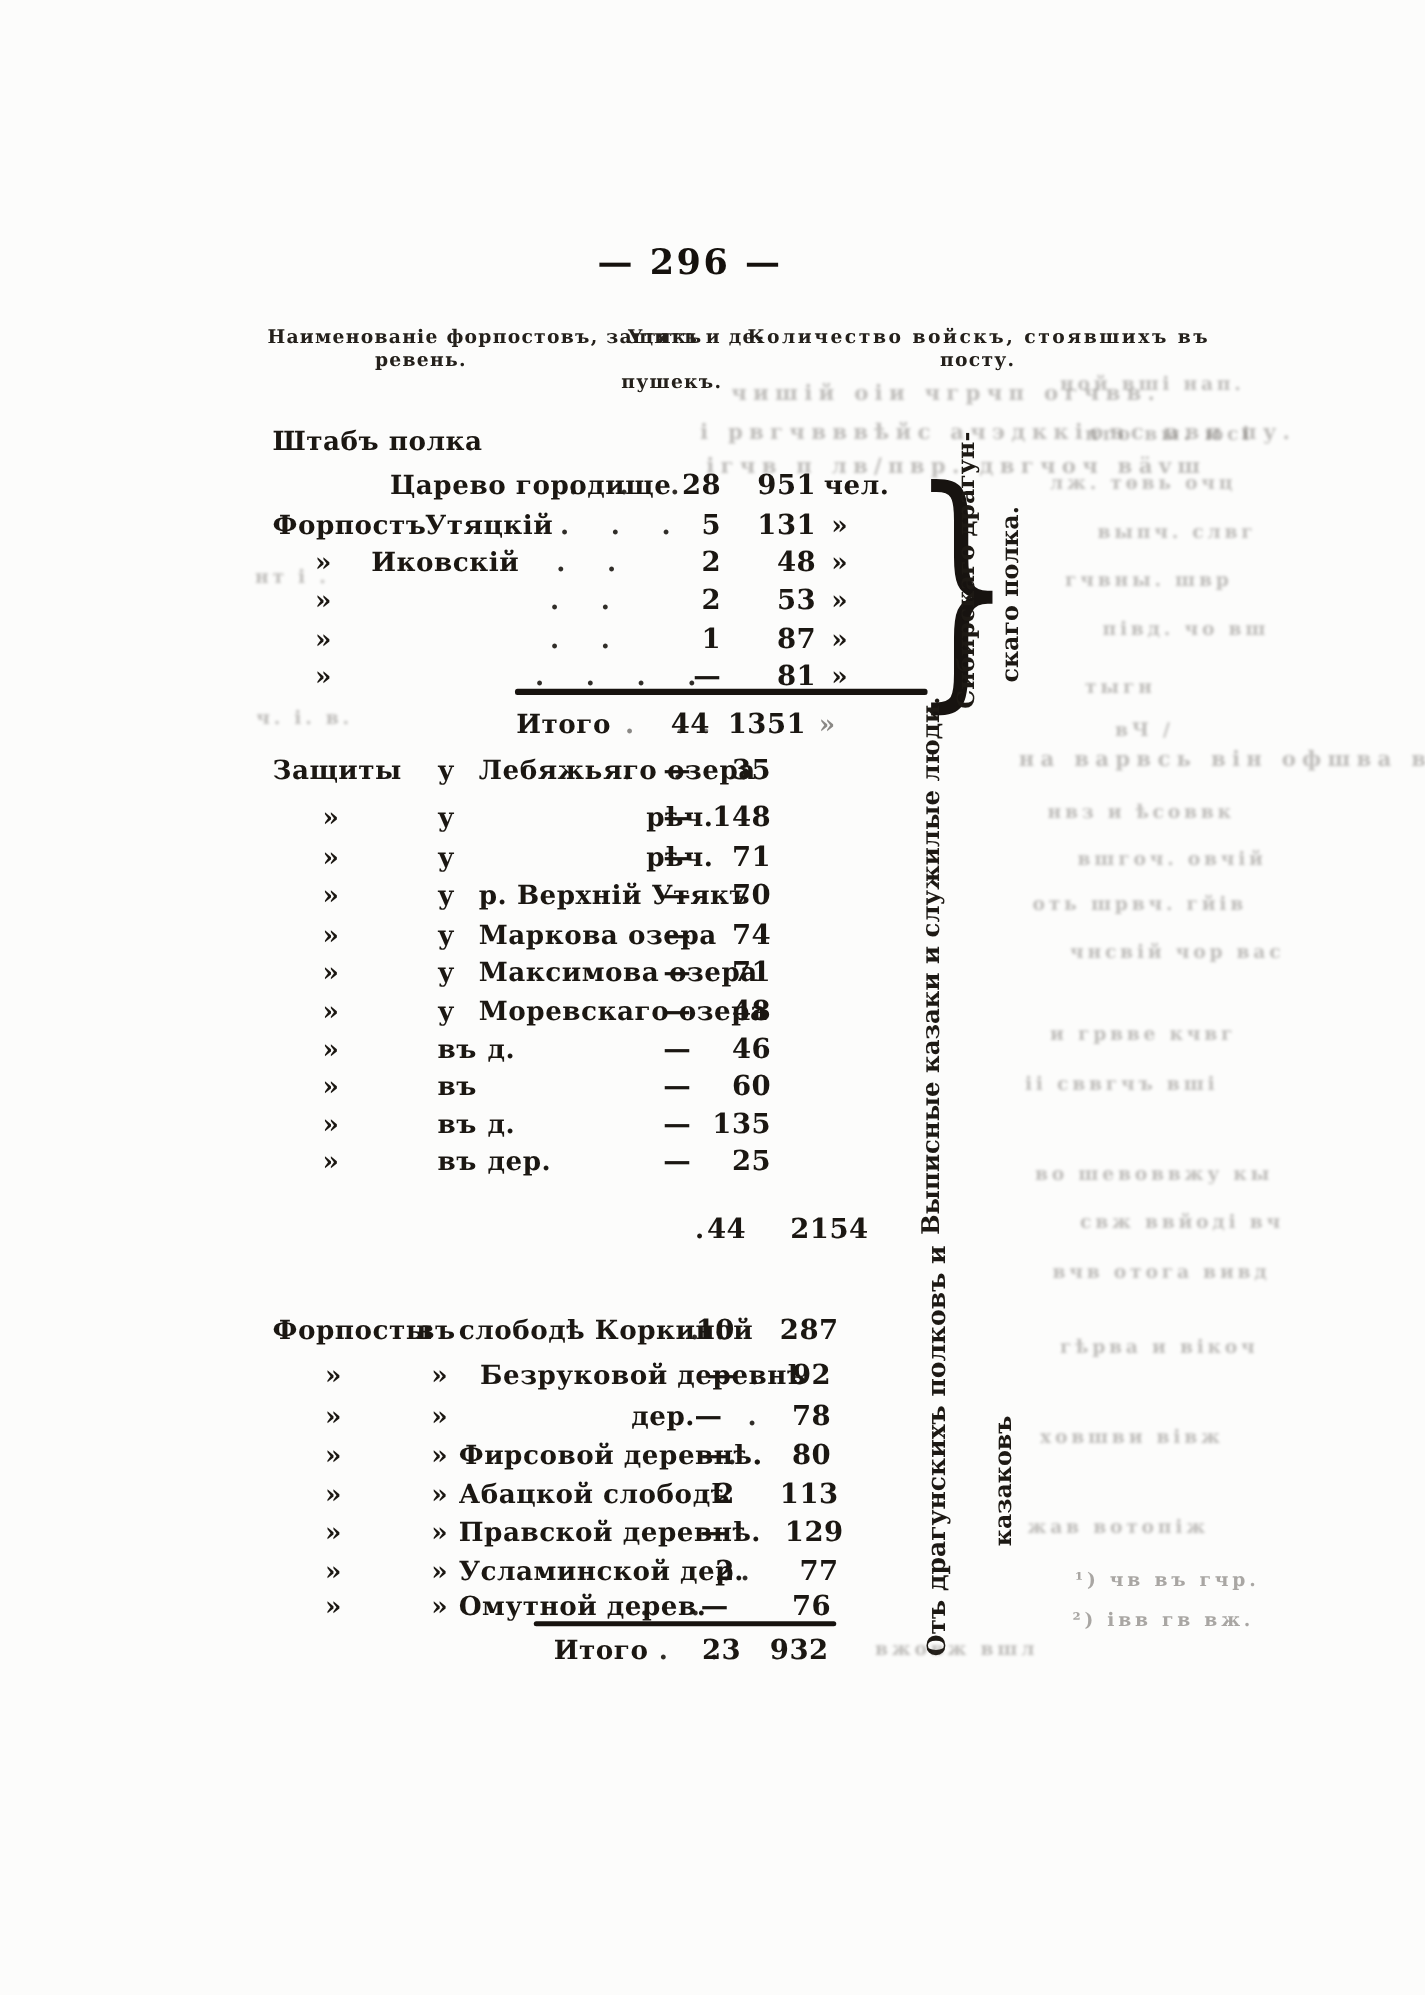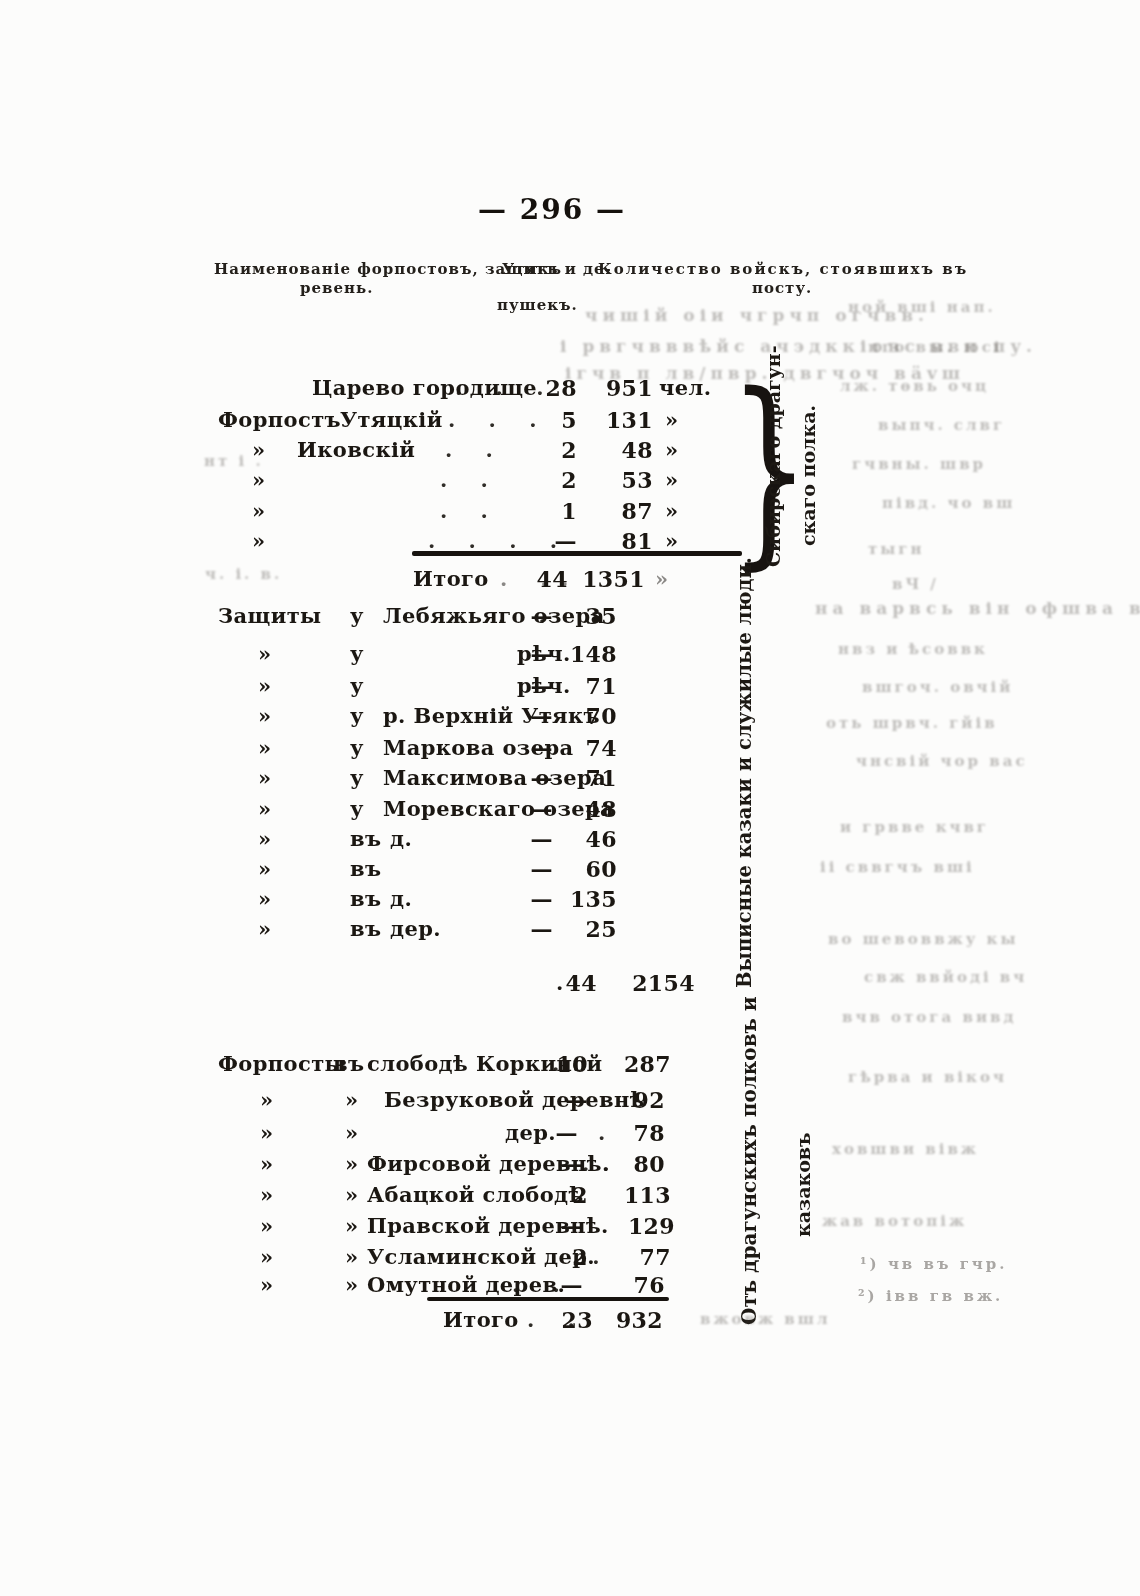--- a/index.html
+++ b/index.html
@@ -36,20 +36,23 @@
 
   <div>
     <span class="hdr" style="left:214px;top:260px;">Наименованіе форпостовъ, защитъ и де-</span>
     <span class="hdr" style="left:300px;top:279px;text-align:center;">ревень.</span>
     <span class="hdr" style="left:502px;top:260px;">Утякъ</span>
     <span class="hdr" style="left:497px;top:296px;">пушекъ.</span>
     <span class="hdr" style="left:598px;top:260px;letter-spacing:2px;">Количество войскъ, стоявшихъ въ</span>
     <span class="hdr" style="left:752px;top:279px;">посту.</span>
   </div>
 
+  <div class="row" style="top:340px;">
+    <span class="t" style="left:218px;">Штабъ полка</span>
+  </div>
 
   <div class="row" style="top:375px;">
     <span class="t" style="left:312px;">Царево городище</span>
     <span class="t dots" style="left:455px;">. . .</span>
     <span class="t num" style="left:517px;width:60px;">28</span>
     <span class="t num" style="left:575px;width:78px;">951</span>
     <span class="t" style="left:659px;">чел.</span>
   </div>
   <div class="row" style="top:407px;">
     <span class="t" style="left:218px;">Форпостъ</span>

